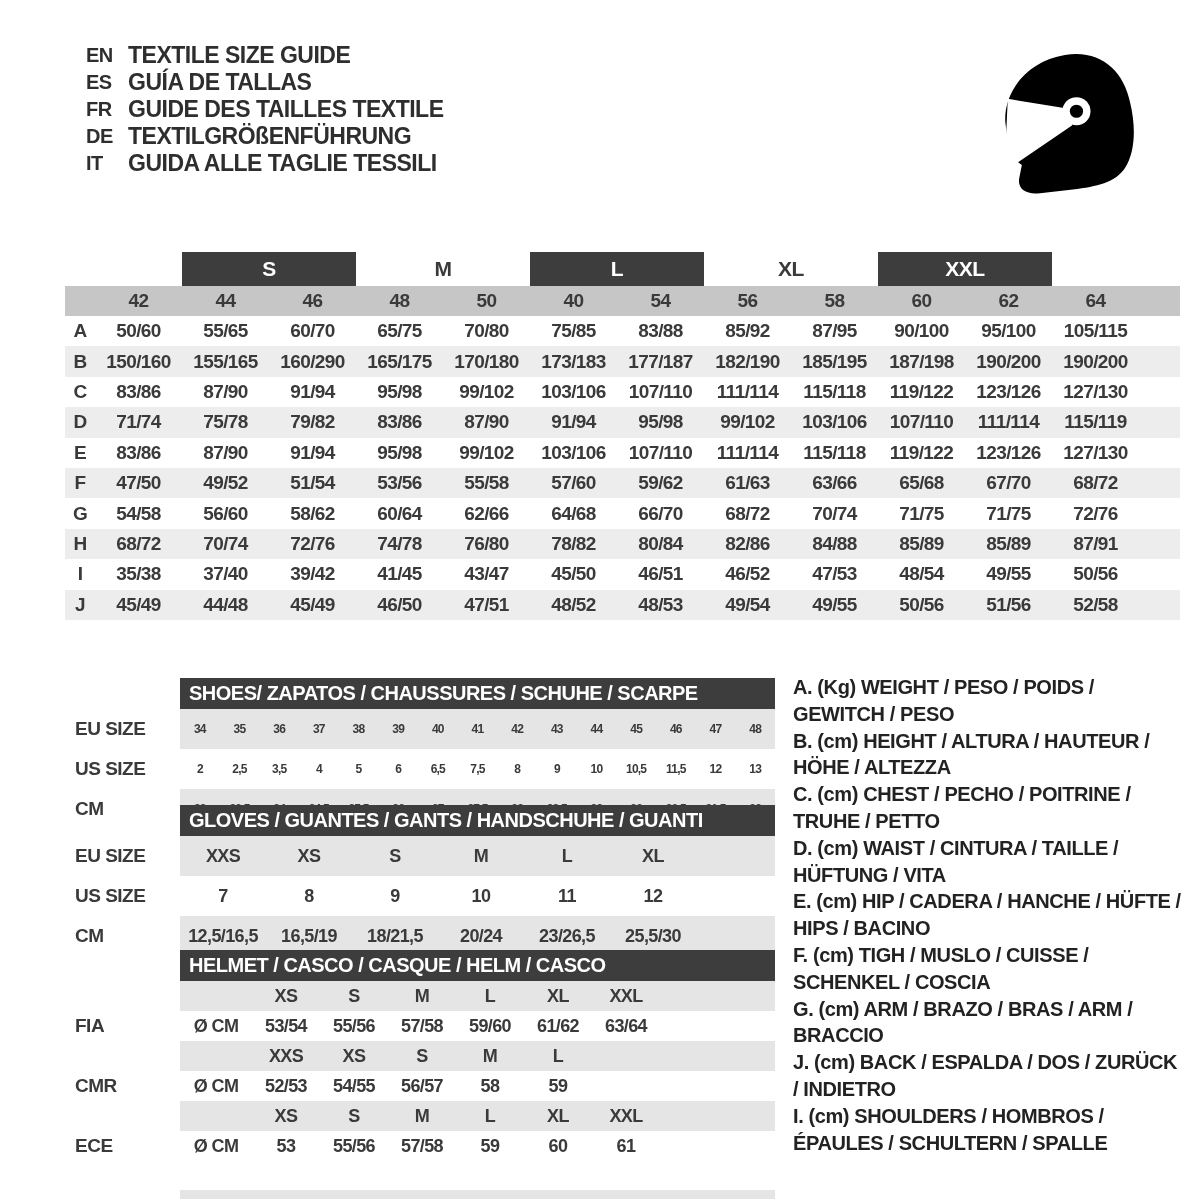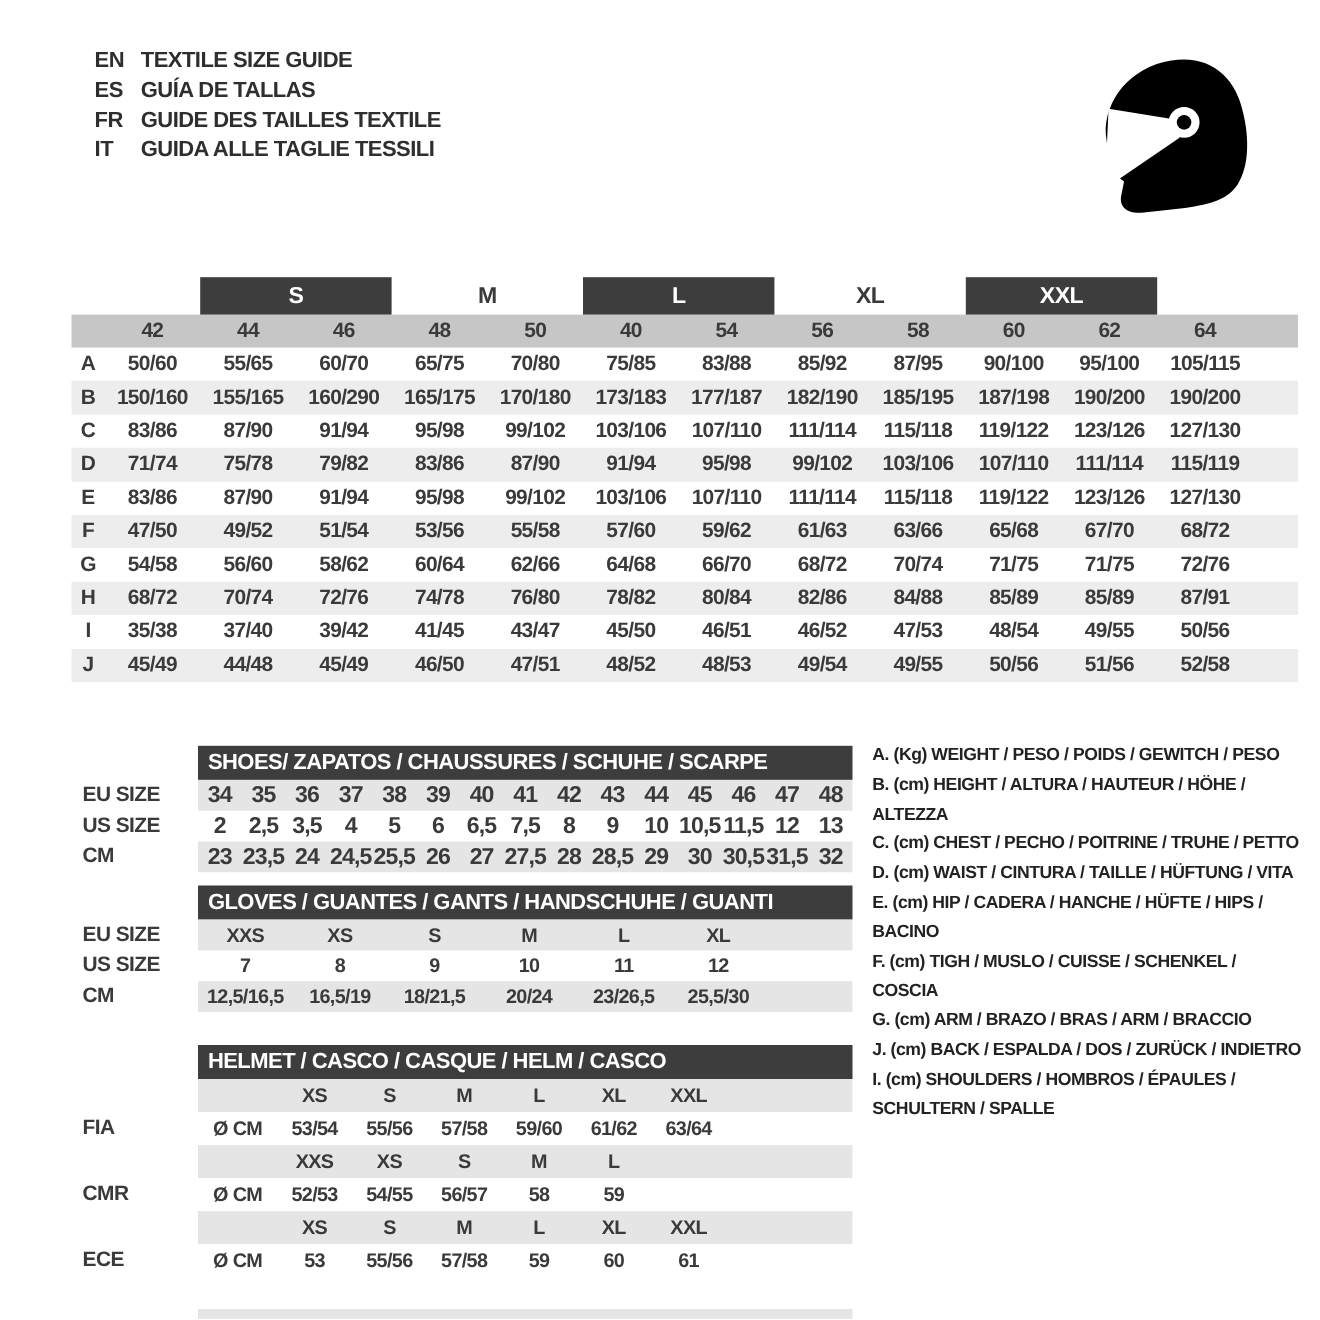--- a/index.html
+++ b/index.html
@@ -5,69 +5,73 @@
   * { margin:0; padding:0; box-sizing:border-box; }
   html,body { width:1200px; height:1200px; }
   body {
     position:relative; background:#ffffff; overflow:hidden;
     font-family:"Liberation Sans", sans-serif; color:#3a3a3a;
   }
   
   #langs { position:absolute; left:86px; top:42px; }
   .lang-row { display:flex; height:27px; align-items:center; }
   .lang-code { width:42px; font-weight:bold; font-size:20px; letter-spacing:-0.5px; color:#2e2e2e; }
-  .lang-title { font-weight:bold; font-size:20px; letter-spacing:-0.5px; color:#2e2e2e; }
+  .lang-title { font-weight:bold; font-size:23px; letter-spacing:-0.5px; color:#2e2e2e; }
   
   #helm { position:absolute; left:978px; top:28px; width:182px; height:188px; }
   
   #maintable { position:absolute; left:65px; top:252px; width:1115px; }
   .grid13 { display:grid; grid-template-columns:30px repeat(12,87px) 1fr; }
   #band-row { height:34px; }
   .band { display:flex; align-items:center; justify-content:center; font-weight:bold; font-size:21px; letter-spacing:-0.5px; }
   .band-dark { background:#3d3d3d; color:#ffffff; }
   .band-light { color:#3a3a3a; }
   #numbers-row { height:30px; background:#c6c6c6; }
   .trow { height:30.4px; }
   .trow.alt { background:#ededed; }
   .cell { display:flex; align-items:center; justify-content:center; font-weight:bold; font-size:19px; letter-spacing:-0.6px; color:#3a3a3a; }
   
   .btable { position:absolute; left:65px; width:710px; }
   .theader { margin-left:115px; height:31px; background:#3d3d3d; color:#ffffff; display:flex; align-items:center; padding-left:9px; font-weight:bold; font-size:20px; letter-spacing:-0.5px; }
   .brow { display:flex; }
-  .brow-s { height:28px;text-align:center; }
+  .brow-s { height:40px;text-align:center; }
   .brow-h { height:30px; }
   .blabel { width:115px; display:flex; align-items:center; padding-left:10px; font-weight:bold; font-size:19px; letter-spacing:-0.5px; color:#3a3a3a; }
   .bband { flex:1; display:grid; }
   .shaded { background:#e5e5e5; }
   .shoes-grid  { grid-template-columns:repeat(15,1fr); }
   .gloves-grid { grid-template-columns:repeat(6,86px) 1fr; }
   .helmet-grid { grid-template-columns:72px repeat(6,68px) 1fr; }
   .bcell { display:flex; align-items:center; justify-content:center; font-weight:bold; font-size:18px; letter-spacing:-0.6px; color:#3a3a3a; }
-  .shoes-grid .bcell { font-size:21px; letter-spacing:-0.8px; }
+  .shoes-grid .bcell { font-size:12px; letter-spacing:-0.8px; }
   
   #legend { position:absolute; left:793px; top:674px; width:392px; }
-  .legend-item { font-weight:bold; font-size:16px; line-height:26.8px; letter-spacing:-0.4px; color:#222222; }
+  .legend-item { font-weight:bold; font-size:20px; line-height:26.8px; letter-spacing:-0.4px; color:#222222; }
   
   #bottombar { position:absolute; left:180px; top:1190px; width:595px; height:9px; background:#e5e5e5; }
 </style>
 </head>
 <body>
 
 <div id="langs">
     <div class="lang-row">
       <span class="lang-code">EN</span>
       <span class="lang-title">TEXTILE SIZE GUIDE</span>
     </div>
     <div class="lang-row">
       <span class="lang-code">ES</span>
       <span class="lang-title">GUÍA DE TALLAS</span>
     </div>
     <div class="lang-row">
       <span class="lang-code">FR</span>
       <span class="lang-title">GUIDE DES TAILLES TEXTILE</span>
+    </div>
+    <div class="lang-row">
+      <span class="lang-code">DE</span>
+      <span class="lang-title">TEXTILGRÖßENFÜHRUNG</span>
     </div>
     <div class="lang-row">
       <span class="lang-code">IT</span>
       <span class="lang-title">GUIDA ALLE TAGLIE TESSILI</span>
     </div>
   </div>
 
 <div id="helm">
   <svg viewBox="0 0 220 190" width="182" height="188" aria-hidden="true">
     <path fill="#000000" d="M 105,14

